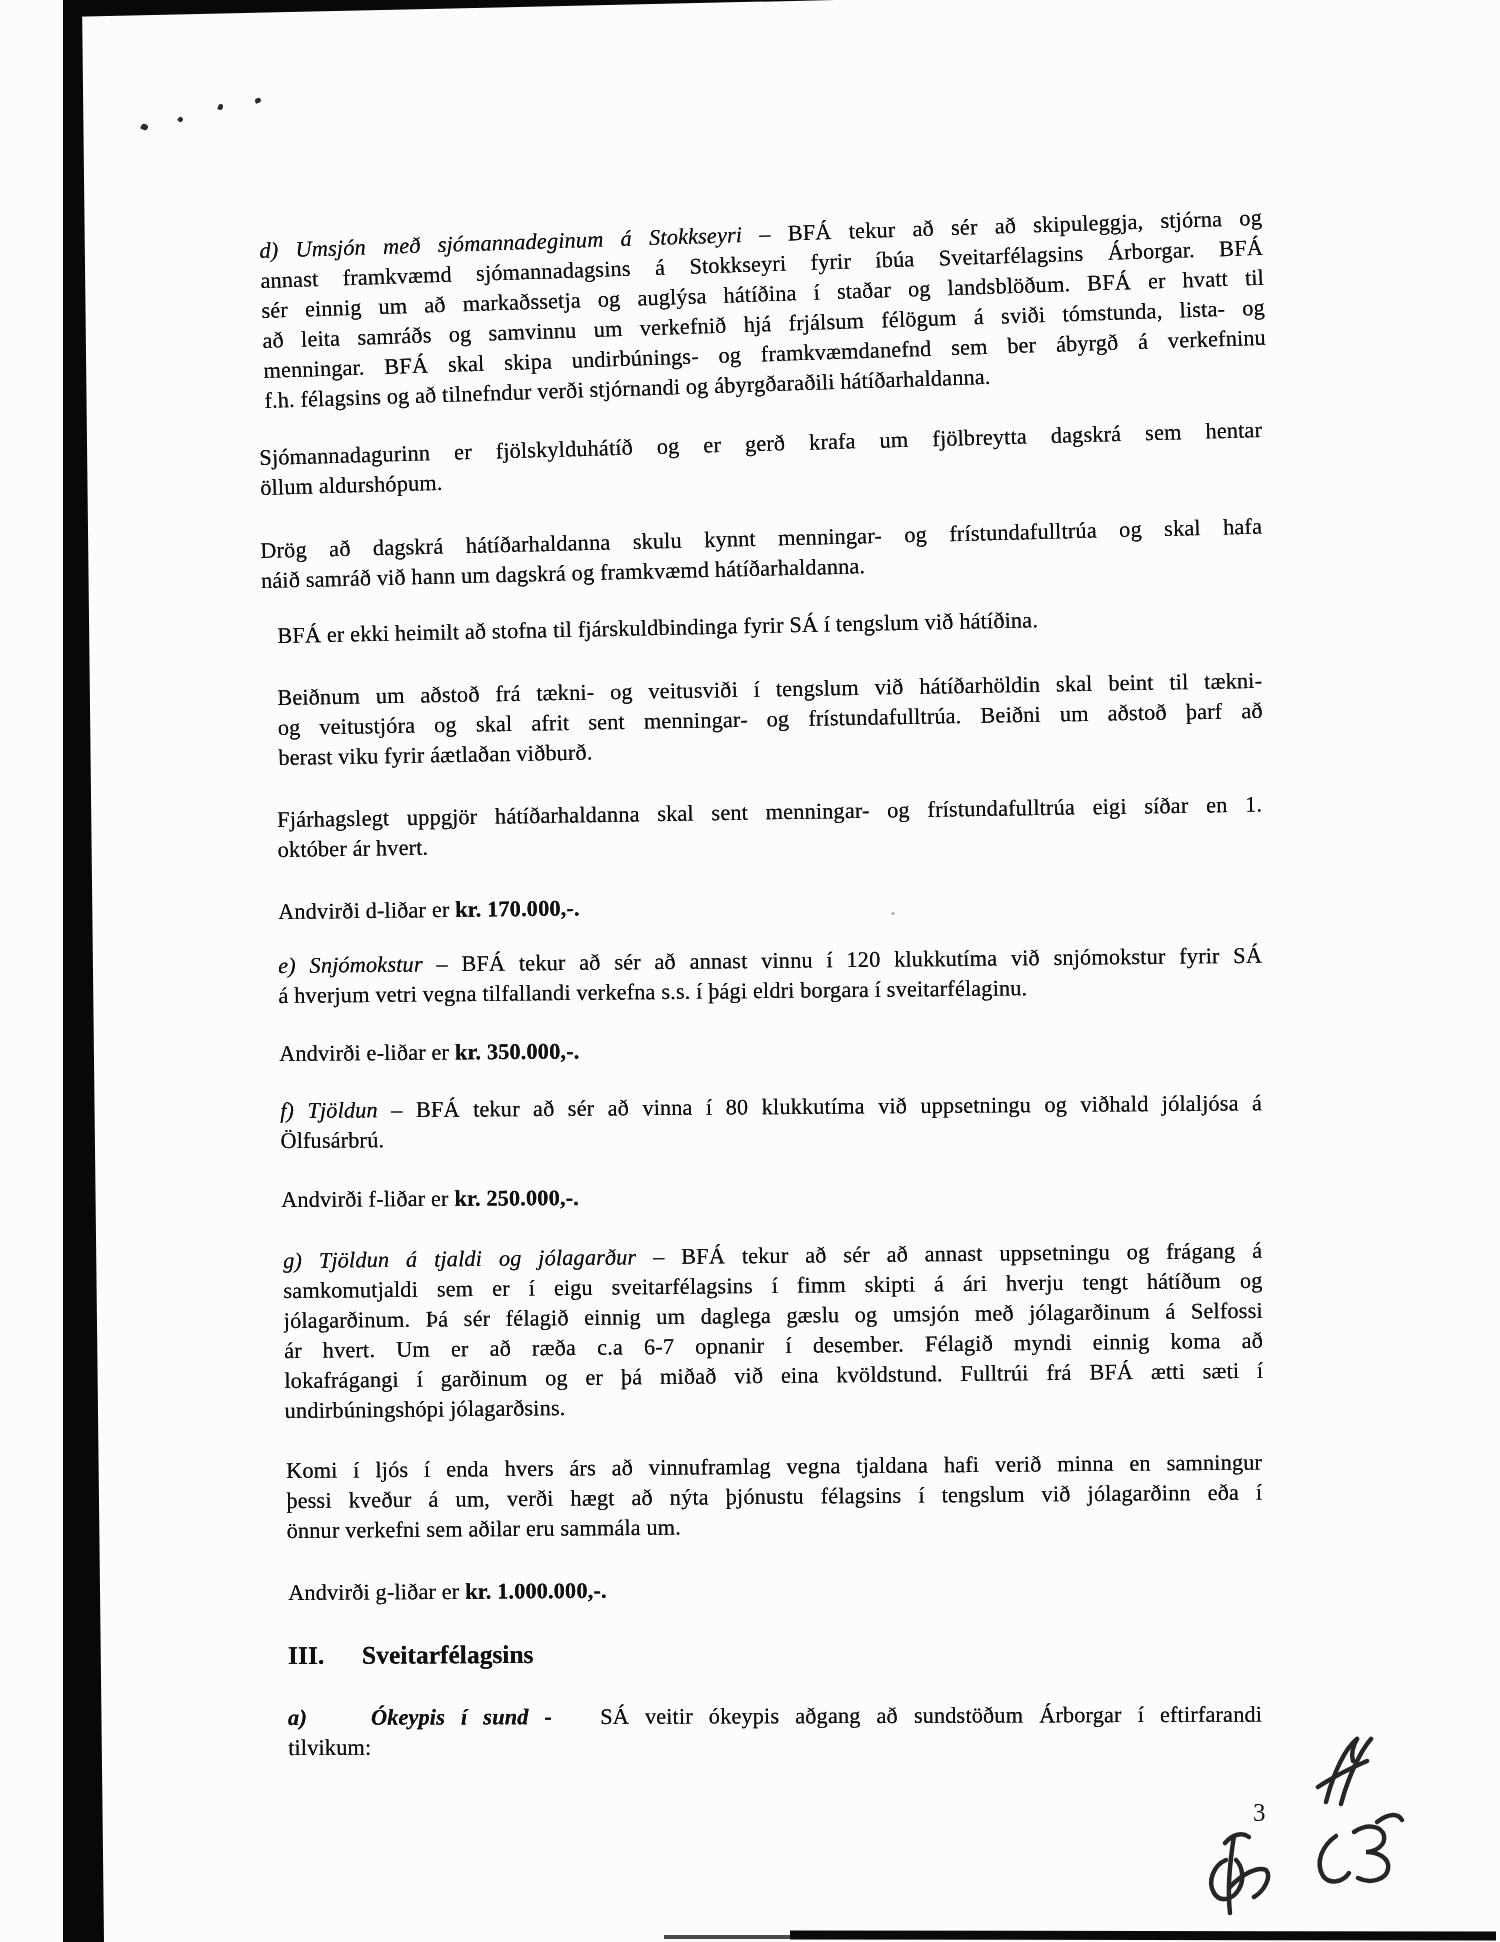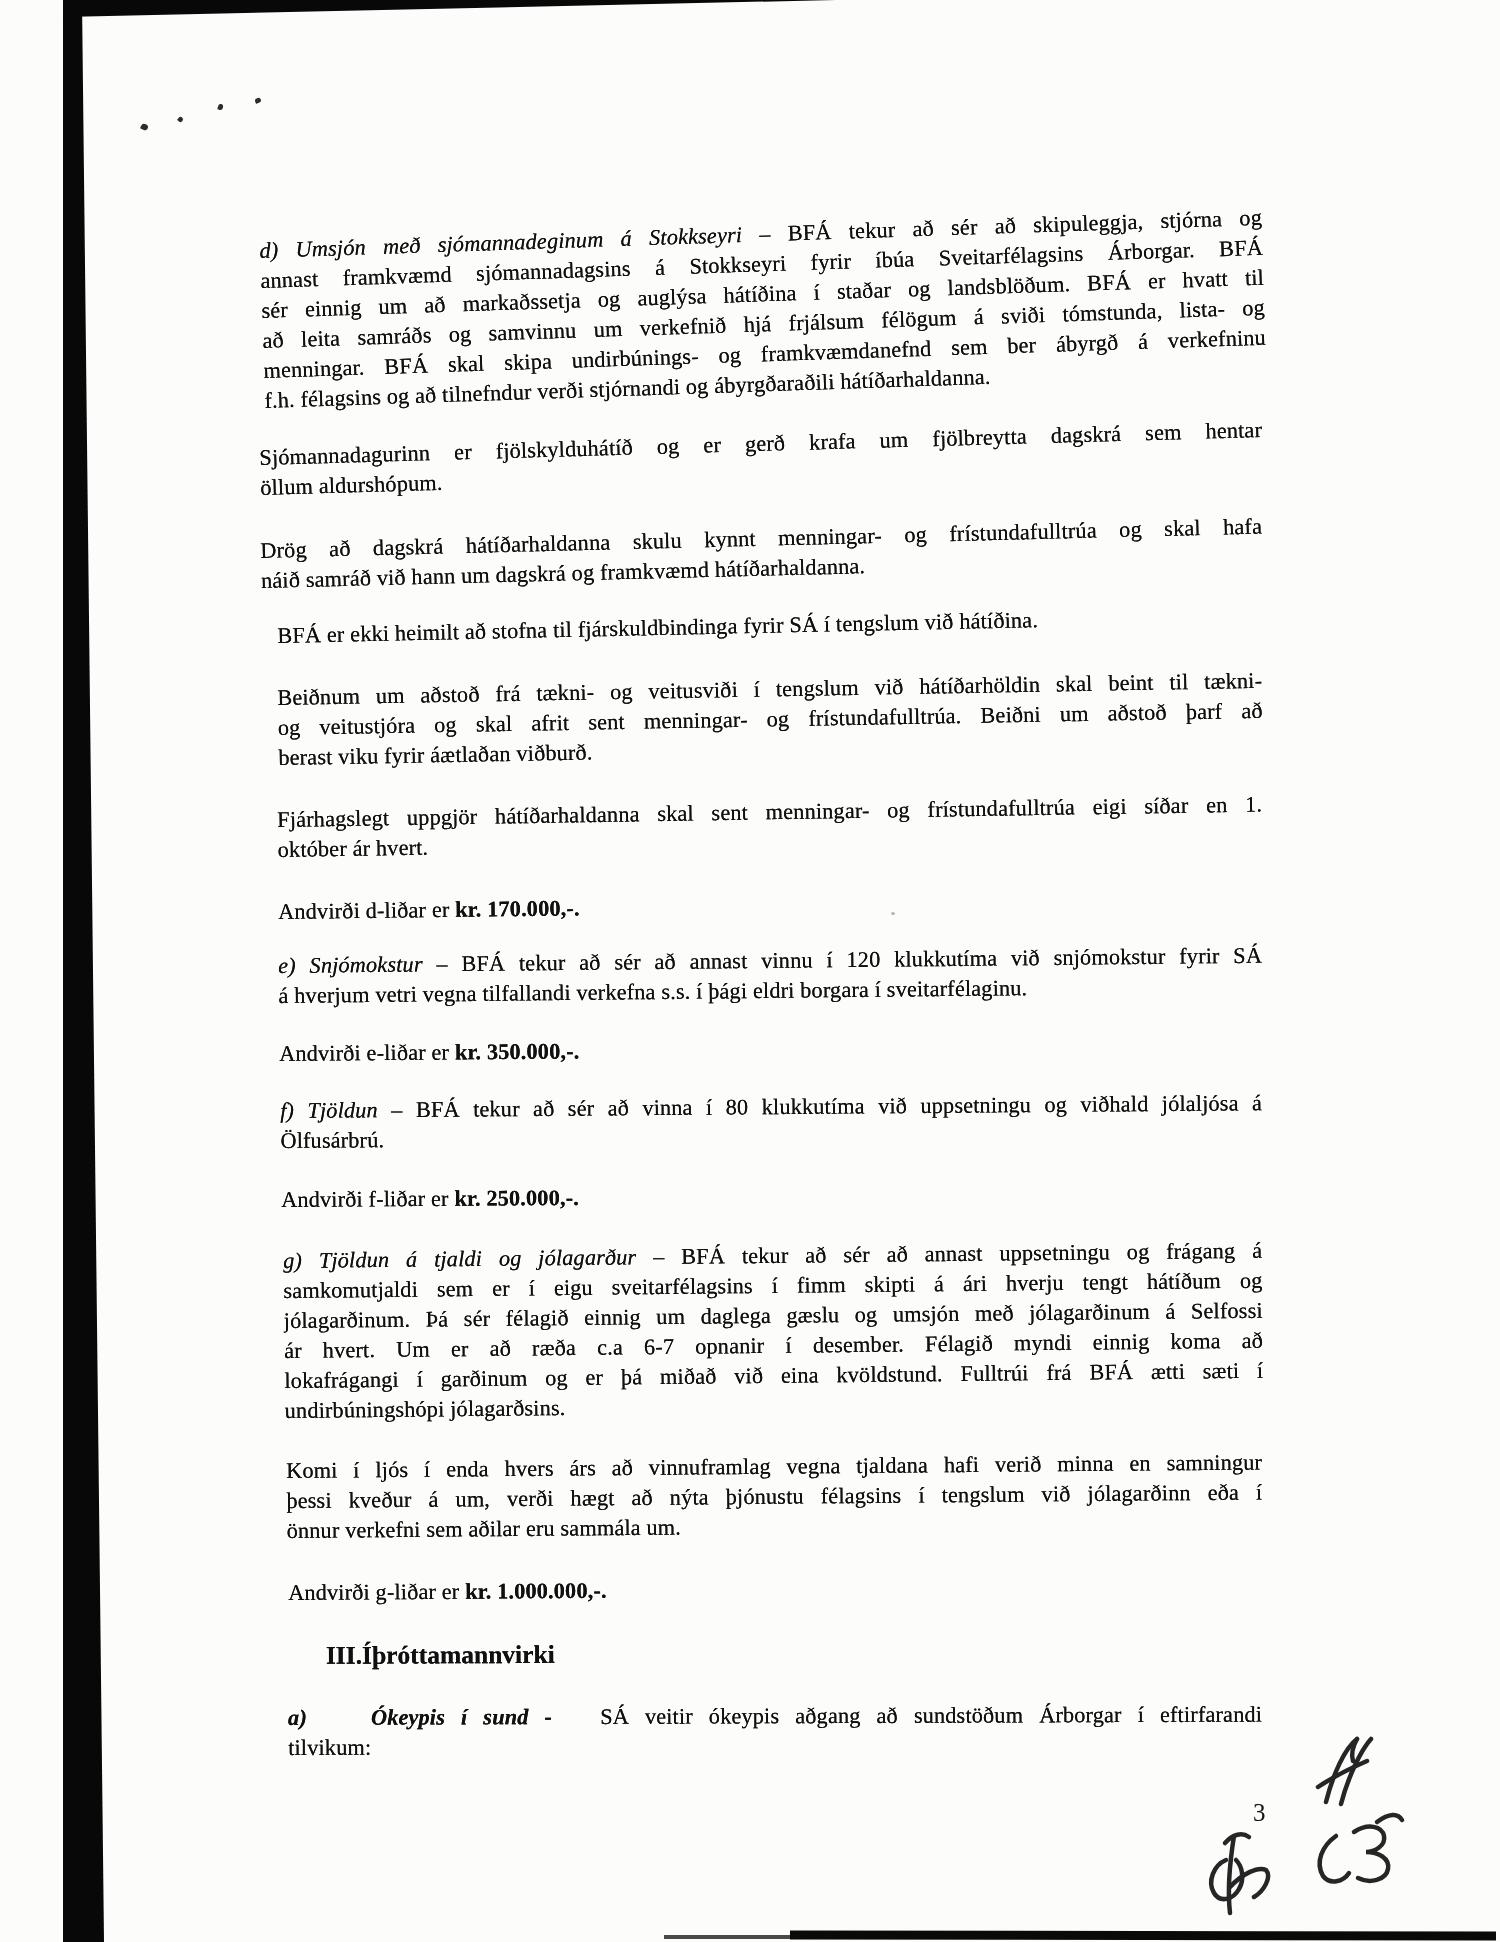--- a/index.html
+++ b/index.html
@@ -17,21 +17,21 @@
   .para{position:absolute;font-size:22.3px;line-height:30px;letter-spacing:.15px;
         transform-origin:0 0;text-shadow:0 0 .4px #161616;}
   .ln{height:30px;overflow:hidden;text-align:justify;}
   .ln::after{content:"";display:inline-block;width:100%;}
   .ln.last{text-align:left;}
   .ln.last::after{content:none;}
   .para i{font-style:italic;}
   .para b{font-weight:bold;}
   .heading{position:absolute;font-size:25.5px;line-height:32px;font-weight:bold;
            transform-origin:0 0;text-shadow:0 0 .5px #141414;}
-  .numeral{display:inline-block;width:74px;text-align:right;}
+  .numeral{display:inline-block;width:74px;}
   .page-number{position:absolute;left:1253px;top:1800px;font-size:25px;line-height:26px;}
   
   .speck{position:absolute;background:#2c2c2c;border-radius:60% 60% 60% 10%;}
   .speck.faint{background:#b5b5b5;border-radius:50%;}
   .handwriting{position:absolute;left:1130px;top:1690px;}
 </style>
 </head>
 <body>
 
 <div class="stage">
@@ -116,21 +116,21 @@
       <div class="ln">Komi í ljós í enda hvers árs að vinnuframlag vegna tjaldana hafi verið minna en samningur</div>
       <div class="ln">þessi kveður á um, verði hægt að nýta þjónustu félagsins í tengslum við jólagarðinn eða í</div>
       <div class="ln last">önnur verkefni sem aðilar eru sammála um.</div>
     </div>
 
   <div class="para" style="left:288px;top:1578px;width:976px;transform:rotate(-0.4deg);">
       <div class="ln last">Andvirði g-liðar er <b>kr. 1.000.000,-.</b></div>
     </div>
 
   <div class="heading" style="left:288px;top:1640px;transform:rotate(-0.25deg);">
-    <span class="numeral">III.</span><span>Íþróttamannvirki</span>
+    <span class="numeral">III.</span><span>Sveitarfélagsins</span>
   </div>
 
   <div class="para" style="left:288px;top:1703px;width:974px;transform:rotate(-0.2deg);">
       <div class="ln"><b><i>a)&nbsp;&nbsp;&nbsp;&nbsp;Ókeypis í sund -</i></b>&nbsp;&nbsp; SÁ veitir ókeypis aðgang að sundstöðum Árborgar í eftirfarandi</div>
       <div class="ln last">tilvikum:</div>
     </div>
 
   <div class="page-number">3</div>
 
   <svg class="handwriting" width="400" height="250" viewBox="0 0 400 250">

